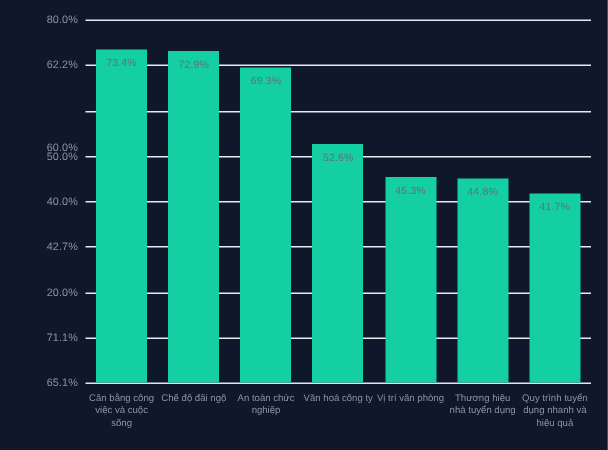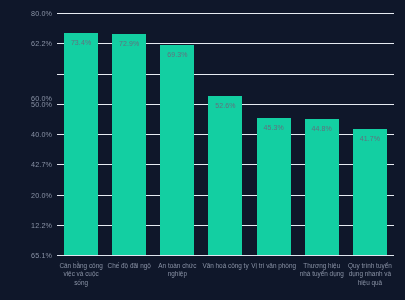--- a/index.html
+++ b/index.html
@@ -154,21 +154,21 @@
   </div>
 
   <div id="ytick-layer">
       <div class="ytick-label" style="top: 13px;">80.0%</div>
       <div class="ytick-label" style="top: 43.25px;">62.2%</div>
       <div class="ytick-label" style="top: 73.5px; margin-top: 24px;">60.0%</div>
       <div class="ytick-label" style="top: 103.75px;">50.0%</div>
       <div class="ytick-label" style="top: 134px; text-align: right;">40.0%</div>
       <div class="ytick-label" style="top: 164.25px;">42.7%</div>
       <div class="ytick-label" style="top: 194.5px;">20.0%</div>
-      <div class="ytick-label" style="top: 224.75px;">12.2%</div>
+      <div class="ytick-label" style="top: 224.75px;">71.1%</div>
       <div class="ytick-label" style="top: 255px;">65.1%</div>
     </div>
   <div id="catlabel-layer">
       <div class="cat-label" style="left: 57px; width: 48.1429px; color: rgb(138, 147, 166);">Cân bằng công việc và cuộc sống</div>
       <div class="cat-label" style="left: 105.143px; width: 48.1429px; color: rgb(138, 147, 166);">Chế độ đãi ngộ</div>
       <div class="cat-label" style="left: 153.286px; width: 48.1429px; color: rgb(138, 147, 166);">An toàn chức nghiệp</div>
       <div class="cat-label" style="left: 201.429px; width: 48.1429px; color: rgb(138, 147, 166);">Văn hoá công ty</div>
       <div class="cat-label" style="left: 249.571px; width: 48.1429px; color: rgb(138, 147, 166);">Vị trí văn phòng</div>
       <div class="cat-label" style="left: 297.714px; width: 48.1429px; color: rgb(138, 147, 166);">Thương hiệu nhà tuyển dụng</div>
       <div class="cat-label" style="left: 345.857px; width: 48.1429px; color: rgb(138, 147, 166);">Quy trình tuyển dụng nhanh và hiệu quả</div>

